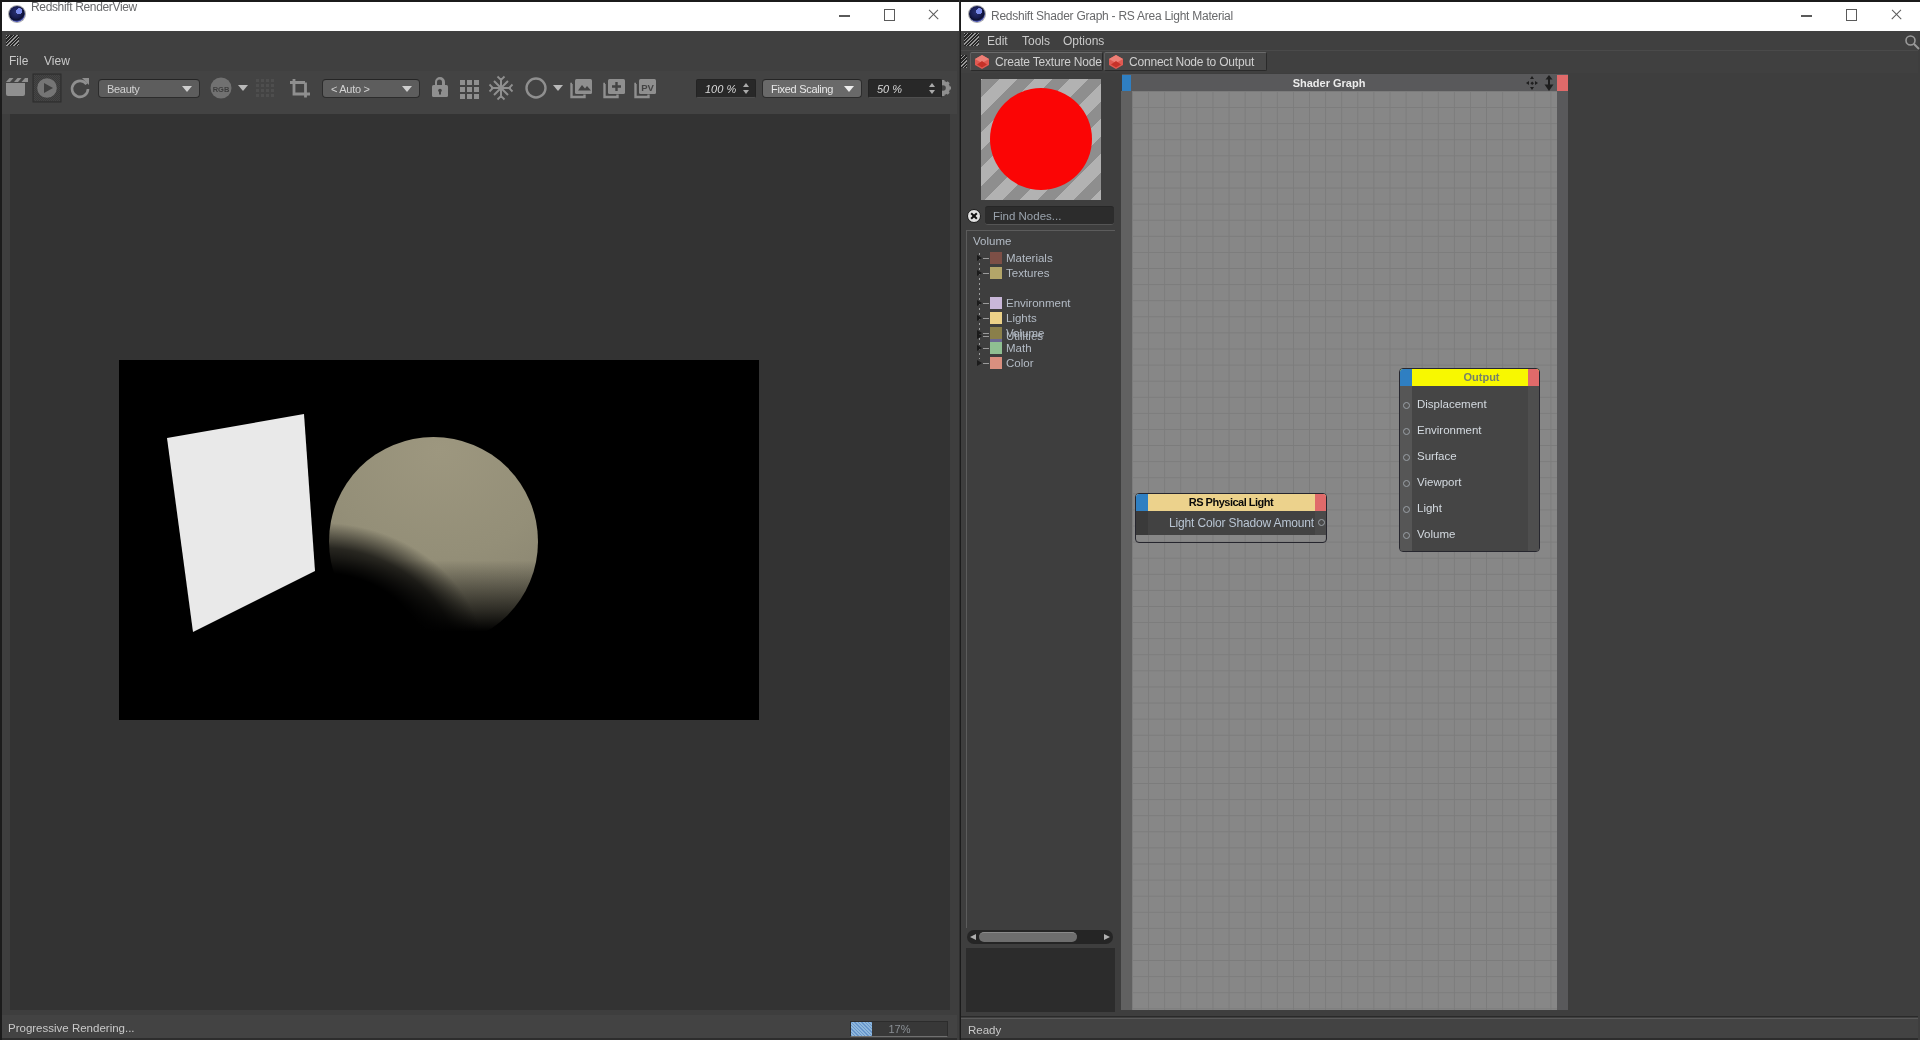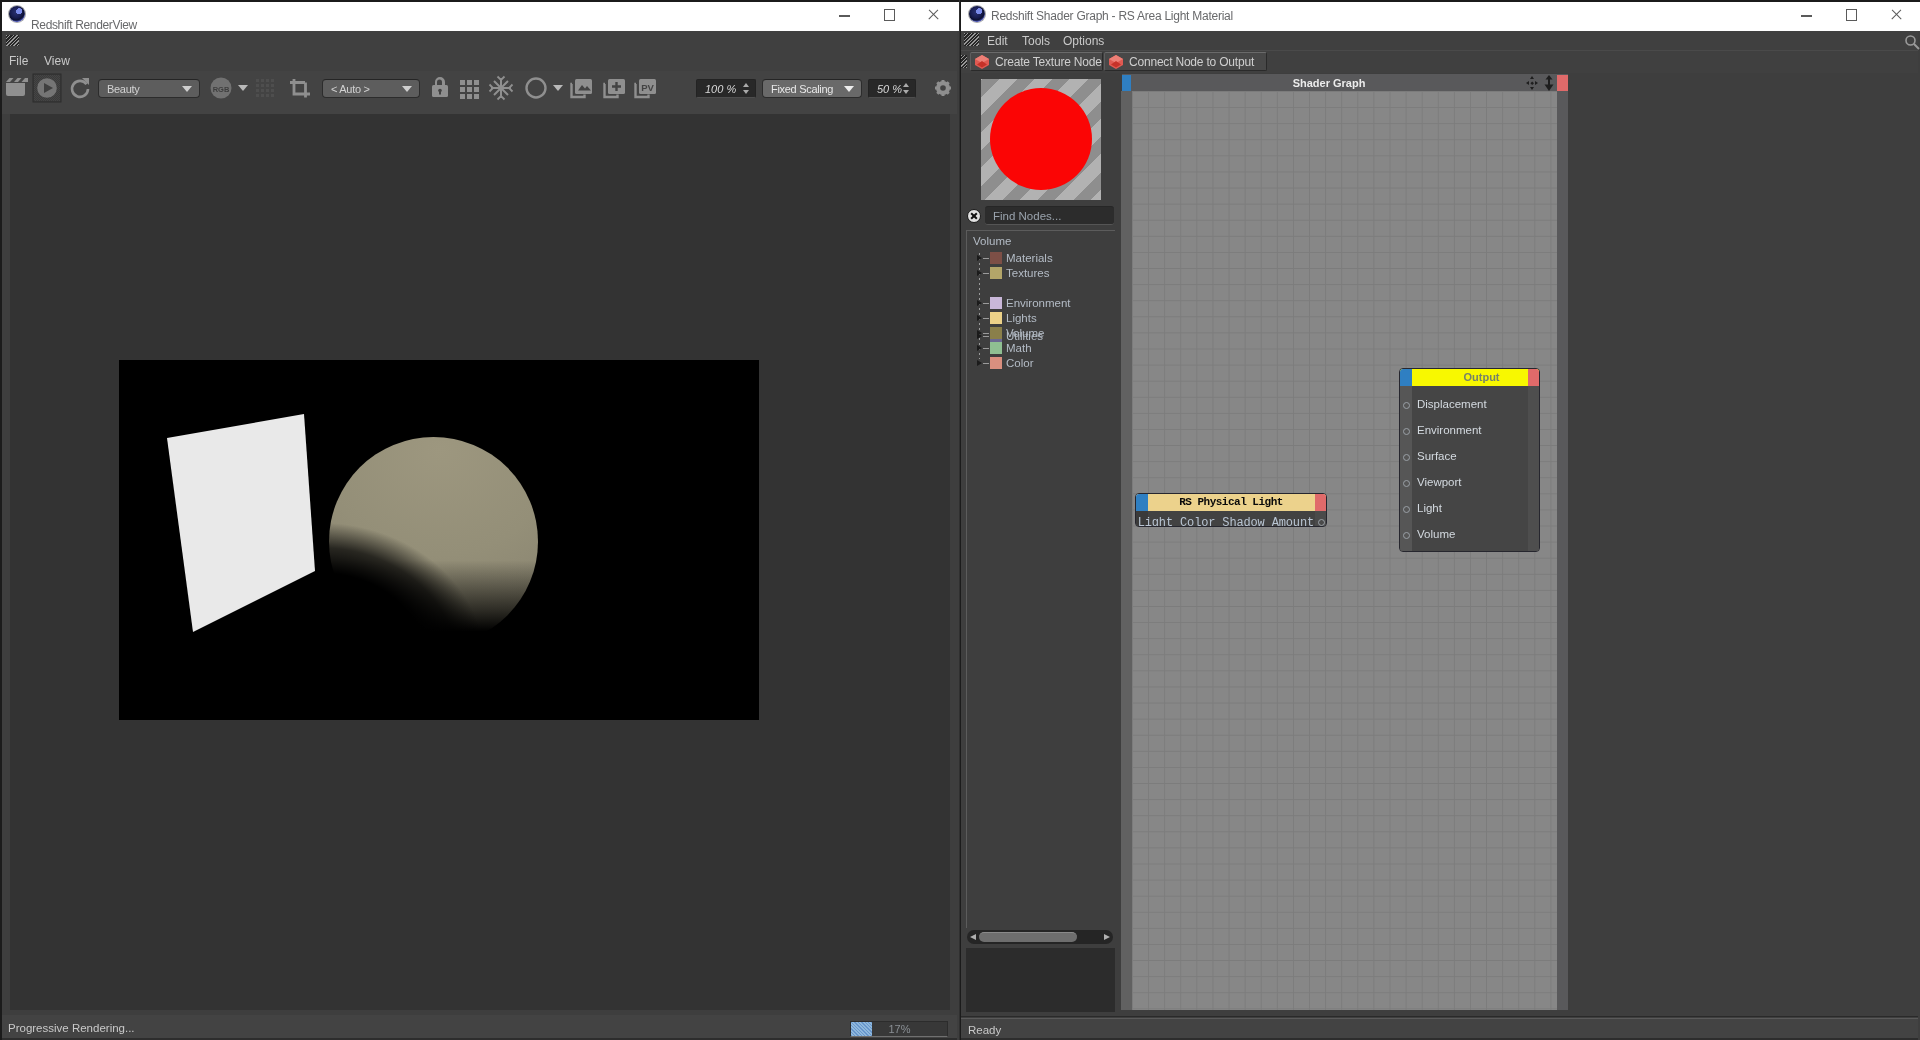--- a/index.html
+++ b/index.html
@@ -46,21 +46,21 @@
 </head>
 <body>
 <div class="a" style="left:0;top:0;width:1920px;height:1040px;background:#303030;">
 
 <div class="a" id="lw" style="left:0;top:0;width:959px;height:1040px;background:#3e3e3e;">
 
   <div class="a" style="left:0;top:0;width:959px;height:31px;background:#ffffff;"></div>
   <div class="a" style="left:0;top:0;width:959px;height:2px;background:#1b1b1b;"></div>
   <div class="a" style="left:0;top:0;width:2px;height:1040px;background:#1b1b1b;z-index:5;"></div>
   <div class="a" id="lw-icon" style="left:9px;top:6px;width:16px;height:16px;"></div>
-  <div class="a" style="left:31px;top:18px;font-size:12px;letter-spacing:-0.35px;color:#68696b;">Redshift RenderView</div>
+  <div class="a" style="left:31px;top:0;font-size:12px;letter-spacing:-0.35px;color:#68696b;">Redshift RenderView</div>
 
   <div class="a" style="left:839px;top:15px;width:11px;height:1.5px;background:#5a5a5a;"></div>
   <div class="a" style="left:884px;top:9px;width:9px;height:10px;border:1px solid #5a5a5a;"></div>
   <div class="a" id="lw-close" style="left:927px;top:9px;width:12px;height:12px;">
         <i class="xbar1"></i>
         <i class="xbar2"></i>
       </div>
 
   <div class="a" style="left:0;top:31px;width:957px;height:18px;background:#404040;"></div>
   <div class="a grip" style="left:6px;top:35px;width:13px;height:11px;"></div>
@@ -189,21 +189,21 @@
   <div class="a spin" style="left:696px;top:79px;width:60px;height:19px;">
     <span>100 %</span>
         <u></u>
   </div>
 
   <div class="a dd" style="left:762px;top:79px;width:100px;height:19px;background:#696969;">
     <span style="color:#e8e8e8;">Fixed Scaling</span>
         <i style="border-top-color:#ededed;"></i>
   </div>
 
-  <div class="a spin" style="left:868px;top:79px;width:48px;height:19px;">
+  <div class="a spin" style="left:868px;top:79px;width:74px;height:19px;">
     <span>50 %</span>
         <u></u>
   </div>
 
   <div class="a" style="left:10px;top:114px;width:940px;height:896px;background:#333333;"></div>
 
   <div class="a" style="left:119px;top:360px;width:640px;height:360px;background:#000;overflow:hidden;">
     <svg width="640" height="360" style="position:absolute;left:0;top:0;">
       <polygon points="48,78 185,54 196,211 74,272" fill="#e9e9e9"></polygon>
     </svg>
@@ -345,21 +345,21 @@
           <path d="M7 15 L9 12 L5 12 z"></path>
       <path d="M1 8 L4 6 L4 10 z"></path>
           <path d="M13 8 L10 6 L10 10 z"></path>
       <rect x="6" y="7" width="2.5" height="2.5" transform="rotate(45 7.2 8.2)"></rect>
       <path d="M24 0 L27.5 4.5 L20.5 4.5 z"></path>
       <path d="M24 16 L28.5 9.5 L19.5 9.5 z"></path>
       <rect x="23" y="3" width="2" height="9"></rect>
     </g>
   </svg>
 
-  <div class="nodebox" style="left:175px;top:493px;width:192px;height:34px;font-family:Liberation Mono, monospace;">
+  <div class="nodebox" style="left:175px;top:493px;width:192px;height:50px;">
     <div class="a" style="left:0;top:0;width:191px;height:17px;background:#ecd28c;"></div>
     <div class="bluesq" style="left:0;top:0;width:12px;height:17px;"></div>
     <div class="a" style="left:179px;top:0;width:12px;height:17px;background:#e06a6a;"></div>
     <div class="a" style="left:0;top:0;width:190px;height:17px;text-align:center;font-size:11px;font-weight:bold;letter-spacing:-0.5px;line-height:17px;color:#0a0a0a;">RS Physical Light</div>
     <div class="a" style="left:0;top:17px;width:191px;height:24px;background:#424242;"></div>
     <div class="a" style="left:0;top:17px;width:12px;height:24px;background:#3a3a3a;"></div>
     <div class="a" style="left:179px;top:17px;width:12px;height:24px;background:#4a4a4a;"></div>
     <div class="a" style="left:0;top:22px;width:178px;text-align:right;font-size:12px;letter-spacing:-0.15px;color:#b9c5d3;">Light Color Shadow Amount</div>
     <div class="port" style="left:182px;top:25px;"></div>
   </div>

